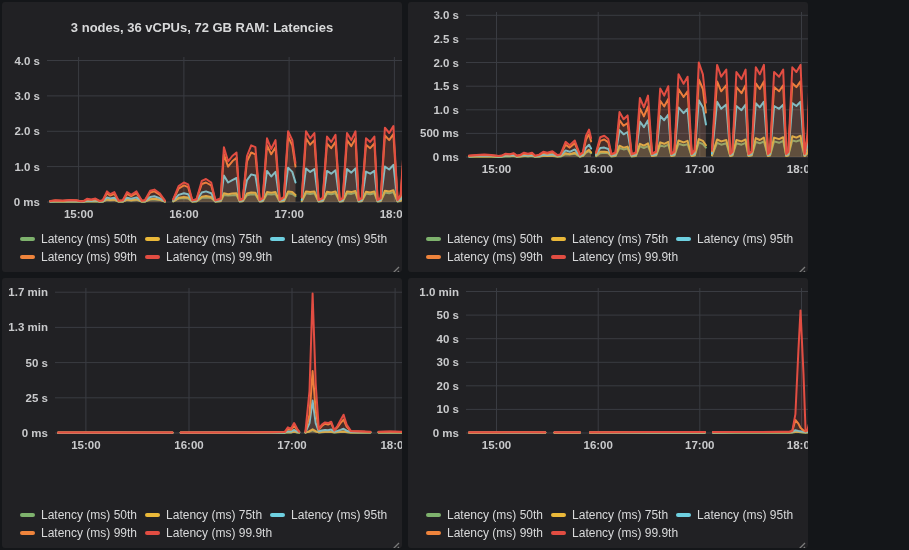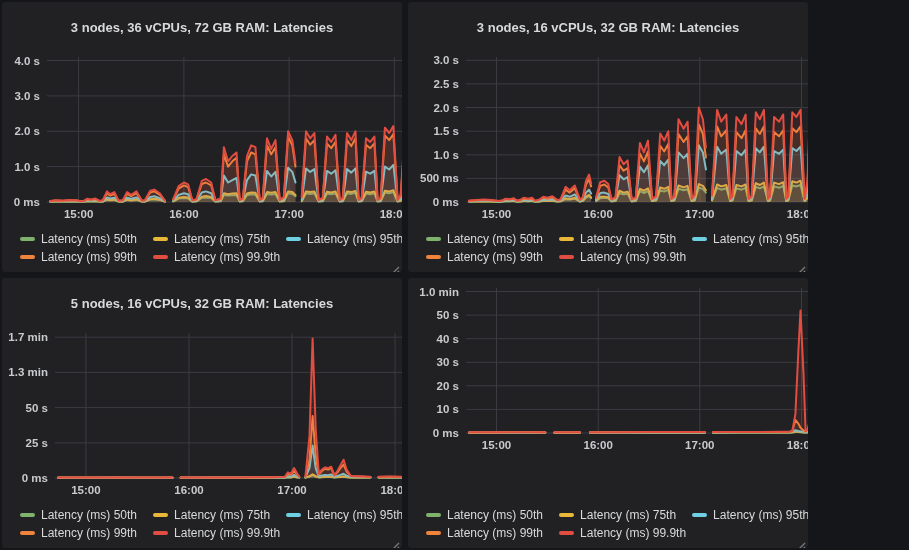--- a/index.html
+++ b/index.html
@@ -7,21 +7,21 @@
     grid-template-columns:1fr 1fr;grid-template-rows:1fr 1fr;gap:6px;background:#141619;}
   .panel{background:#212124;border-radius:3px;position:relative;display:flex;flex-direction:column;overflow:hidden;}
   .panel-title{flex:0 0 auto;text-align:center;color:#d8d9da;font-weight:bold;font-size:13px;padding:7px 4px 1px;}
   .chart{flex:1 1 auto;position:relative;}
   .chart svg{position:absolute;left:0;top:0;}
   .grid-line{stroke:#3a3c42;stroke-width:1;}
   .tick{fill:#c9cacc;font-size:11.5px;font-weight:bold;font-family:"Liberation Sans",sans-serif;}
   .ty{text-anchor:end;}
   .tx{text-anchor:middle;}
   .legend{flex:0 0 auto;padding:2px 8px 8px 18px;}
-  .legend-row{display:flex;gap:16px;margin-top:4px;}
+  .legend-row{display:flex;gap:8px;margin-top:4px;}
   .legend-item{display:flex;align-items:center;gap:6px;cursor:pointer;}
   .swatch{display:inline-block;width:15px;height:4px;border-radius:2px;flex:0 0 auto;}
   .legend-label{color:#d8d9da;font-size:12px;white-space:nowrap;}
   .resize-handle{position:absolute;right:2px;bottom:2px;width:9px;height:9px;cursor:nwse-resize;}
 </style>
 </head>
 <body>
 
 <div class="dashboard">
 
@@ -104,21 +104,20 @@
             <span class="legend-label">Latency (ms) 99.9th</span>
           </span>
       </div>
     </div>
     <div class="resize-handle"><svg width="9" height="9">
           <path d="M8 1 L1 8 M8 5 L5 8" stroke="#7b7b7b" stroke-width="1.3" fill="none"></path>
         </svg></div>
   </section>
 
   <section class="panel">
-    <h2 class="panel-title">3 nodes, 16 vCPUs, 32 GB RAM: Latencies</h2>
     <div class="chart">
         <svg width="450" height="179">
           <line class="grid-line" x1="58" y1="155.0" x2="424" y2="155.0"></line>
           <text class="tick ty" x="51" y="159.0">0 ms</text>
           <line class="grid-line" x1="58" y1="131.4" x2="424" y2="131.4"></line>
           <text class="tick ty" x="51" y="135.4">500 ms</text>
           <line class="grid-line" x1="58" y1="107.8" x2="424" y2="107.8"></line>
           <text class="tick ty" x="51" y="111.8">1.0 s</text>
           <line class="grid-line" x1="58" y1="84.2" x2="424" y2="84.2"></line>
           <text class="tick ty" x="51" y="88.2">1.5 s</text>
@@ -193,21 +192,20 @@
             <span class="legend-label">Latency (ms) 99.9th</span>
           </span>
       </div>
     </div>
     <div class="resize-handle"><svg width="9" height="9">
           <path d="M8 1 L1 8 M8 5 L5 8" stroke="#7b7b7b" stroke-width="1.3" fill="none"></path>
         </svg></div>
   </section>
 
   <section class="panel">
-    <h2 class="panel-title">5 nodes, 16 vCPUs, 32 GB RAM: Latencies</h2>
     <div class="chart">
         <svg width="450" height="179">
           <line class="grid-line" x1="53" y1="155.0" x2="424" y2="155.0"></line>
           <text class="tick ty" x="46" y="159.0">0 ms</text>
           <line class="grid-line" x1="53" y1="119.8" x2="424" y2="119.8"></line>
           <text class="tick ty" x="46" y="123.8">25 s</text>
           <line class="grid-line" x1="53" y1="84.6" x2="424" y2="84.6"></line>
           <text class="tick ty" x="46" y="88.6">50 s</text>
           <line class="grid-line" x1="53" y1="49.4" x2="424" y2="49.4"></line>
           <text class="tick ty" x="46" y="53.4">1.3 min</text>

